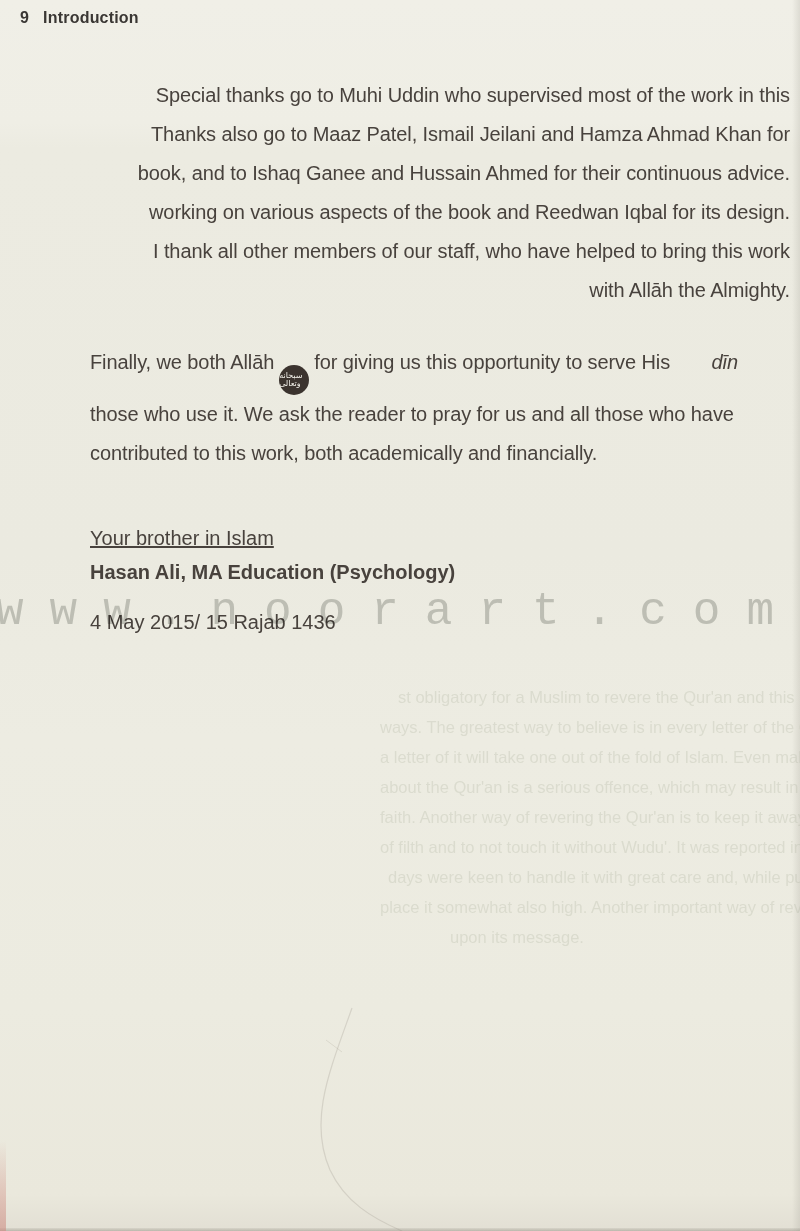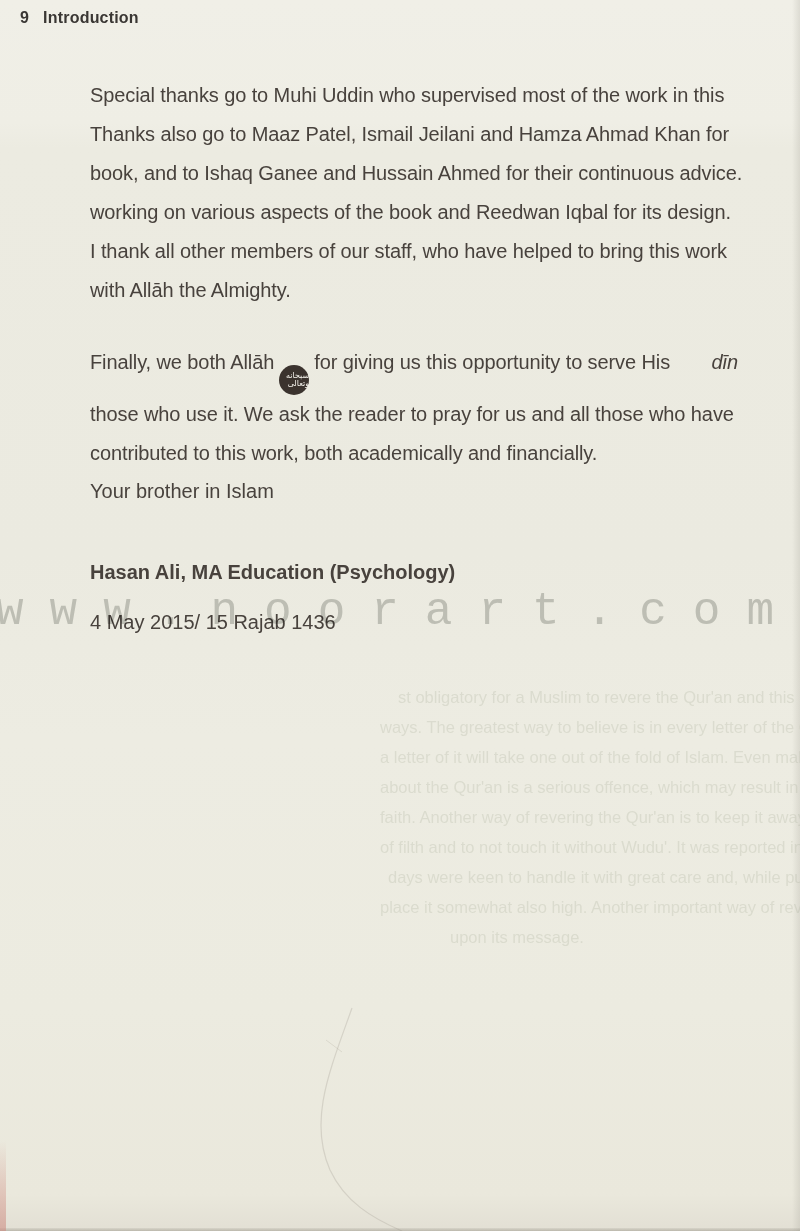--- a/index.html
+++ b/index.html
@@ -43,31 +43,31 @@
     font-size: 16px; font-weight: bold; color: #3a3734;
     letter-spacing: 0.2px;
     display: flex; gap: 14px;
   }
 
   .body-text { position: absolute; left: 90px; width: 700px; }
   .line {
     font-size: 20px; line-height: 39px;
     letter-spacing: -0.1px; white-space: nowrap;
   }
-  #para1 { top: 76px; }
+  #para1 { top: 76px; text-align: right; }
   #para2 { top: 343px; }
 
   .closing { position: absolute; left: 90px; font-size: 20px; white-space: nowrap; }
-  #closing1 { top: 480px; }
+  #closing1 { top: 527px; text-decoration: underline; }
   #closing2 { top: 561px; font-weight: bold; }
   #closing3 { top: 611px; }
 
   .honorific {
     display: inline-flex; flex-direction: column;
-    align-items: flex-end; justify-content: center;
+    align-items: flex-start; justify-content: center;
     width: 30px; height: 30px; border-radius: 50%;
     background: #3b332e; color: #f3f1ea;
     font-size: 8px; line-height: 8px;
     vertical-align: -9px; margin: 0 5px;
   }
   .italic { font-style: italic; margin-left: 36px; }
 
   .watermark {
     position: absolute; top: 582px; left: -4px;
     width: 820px;

